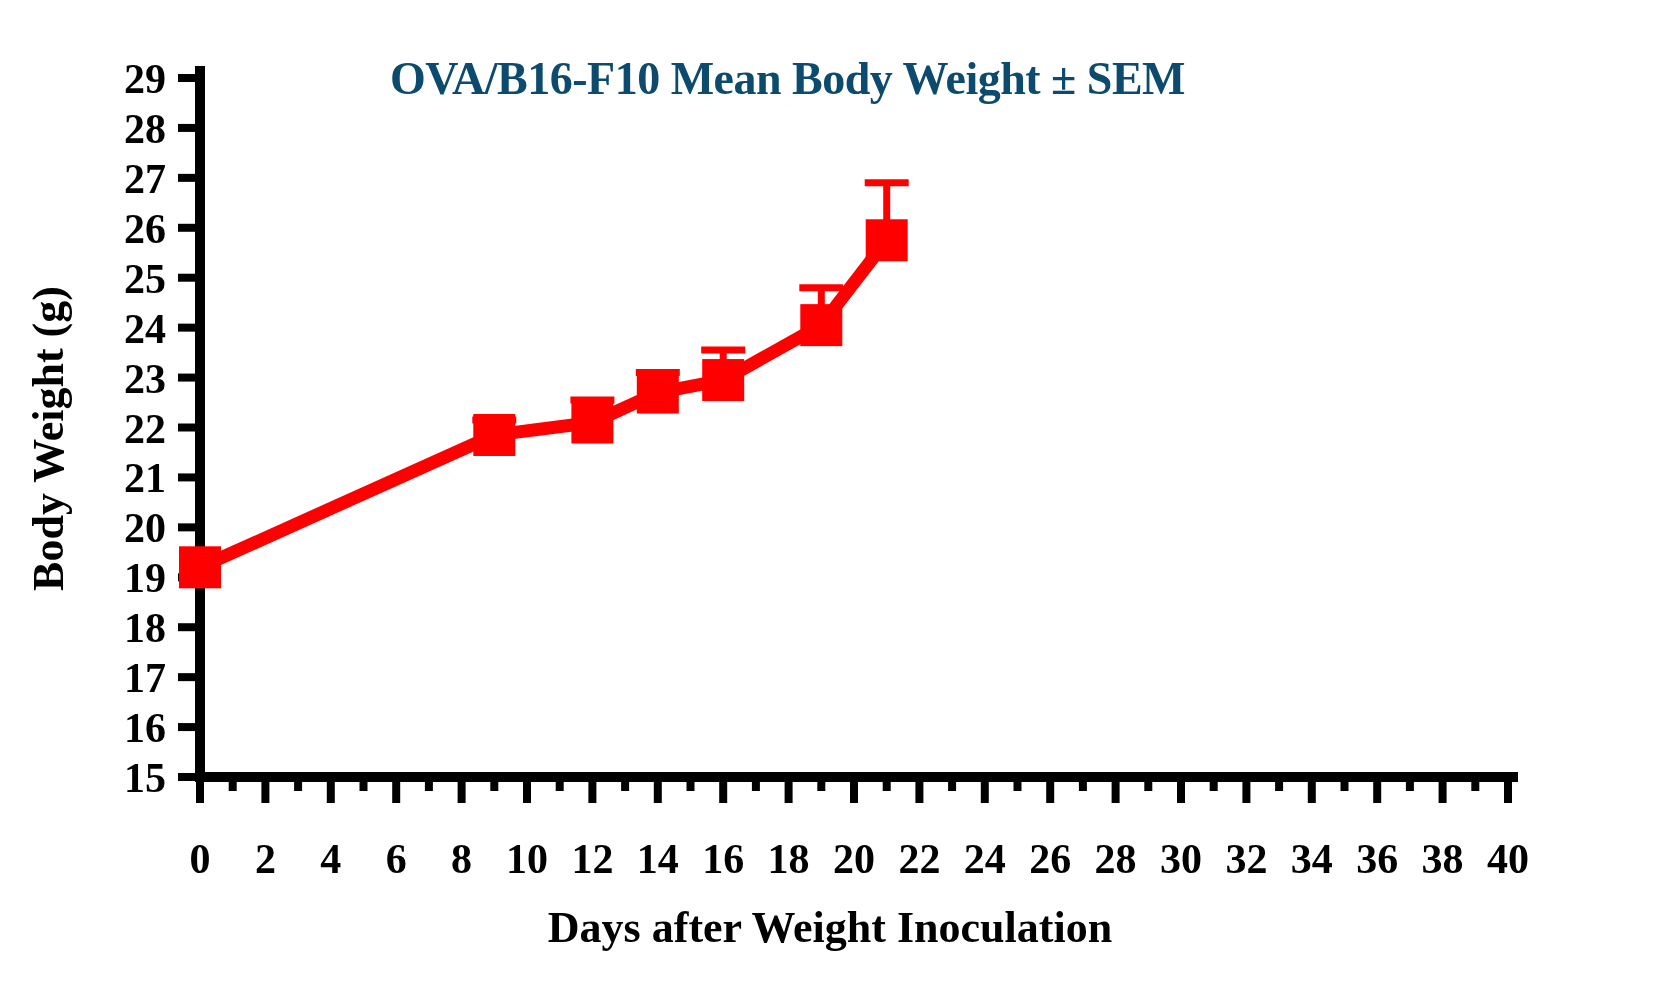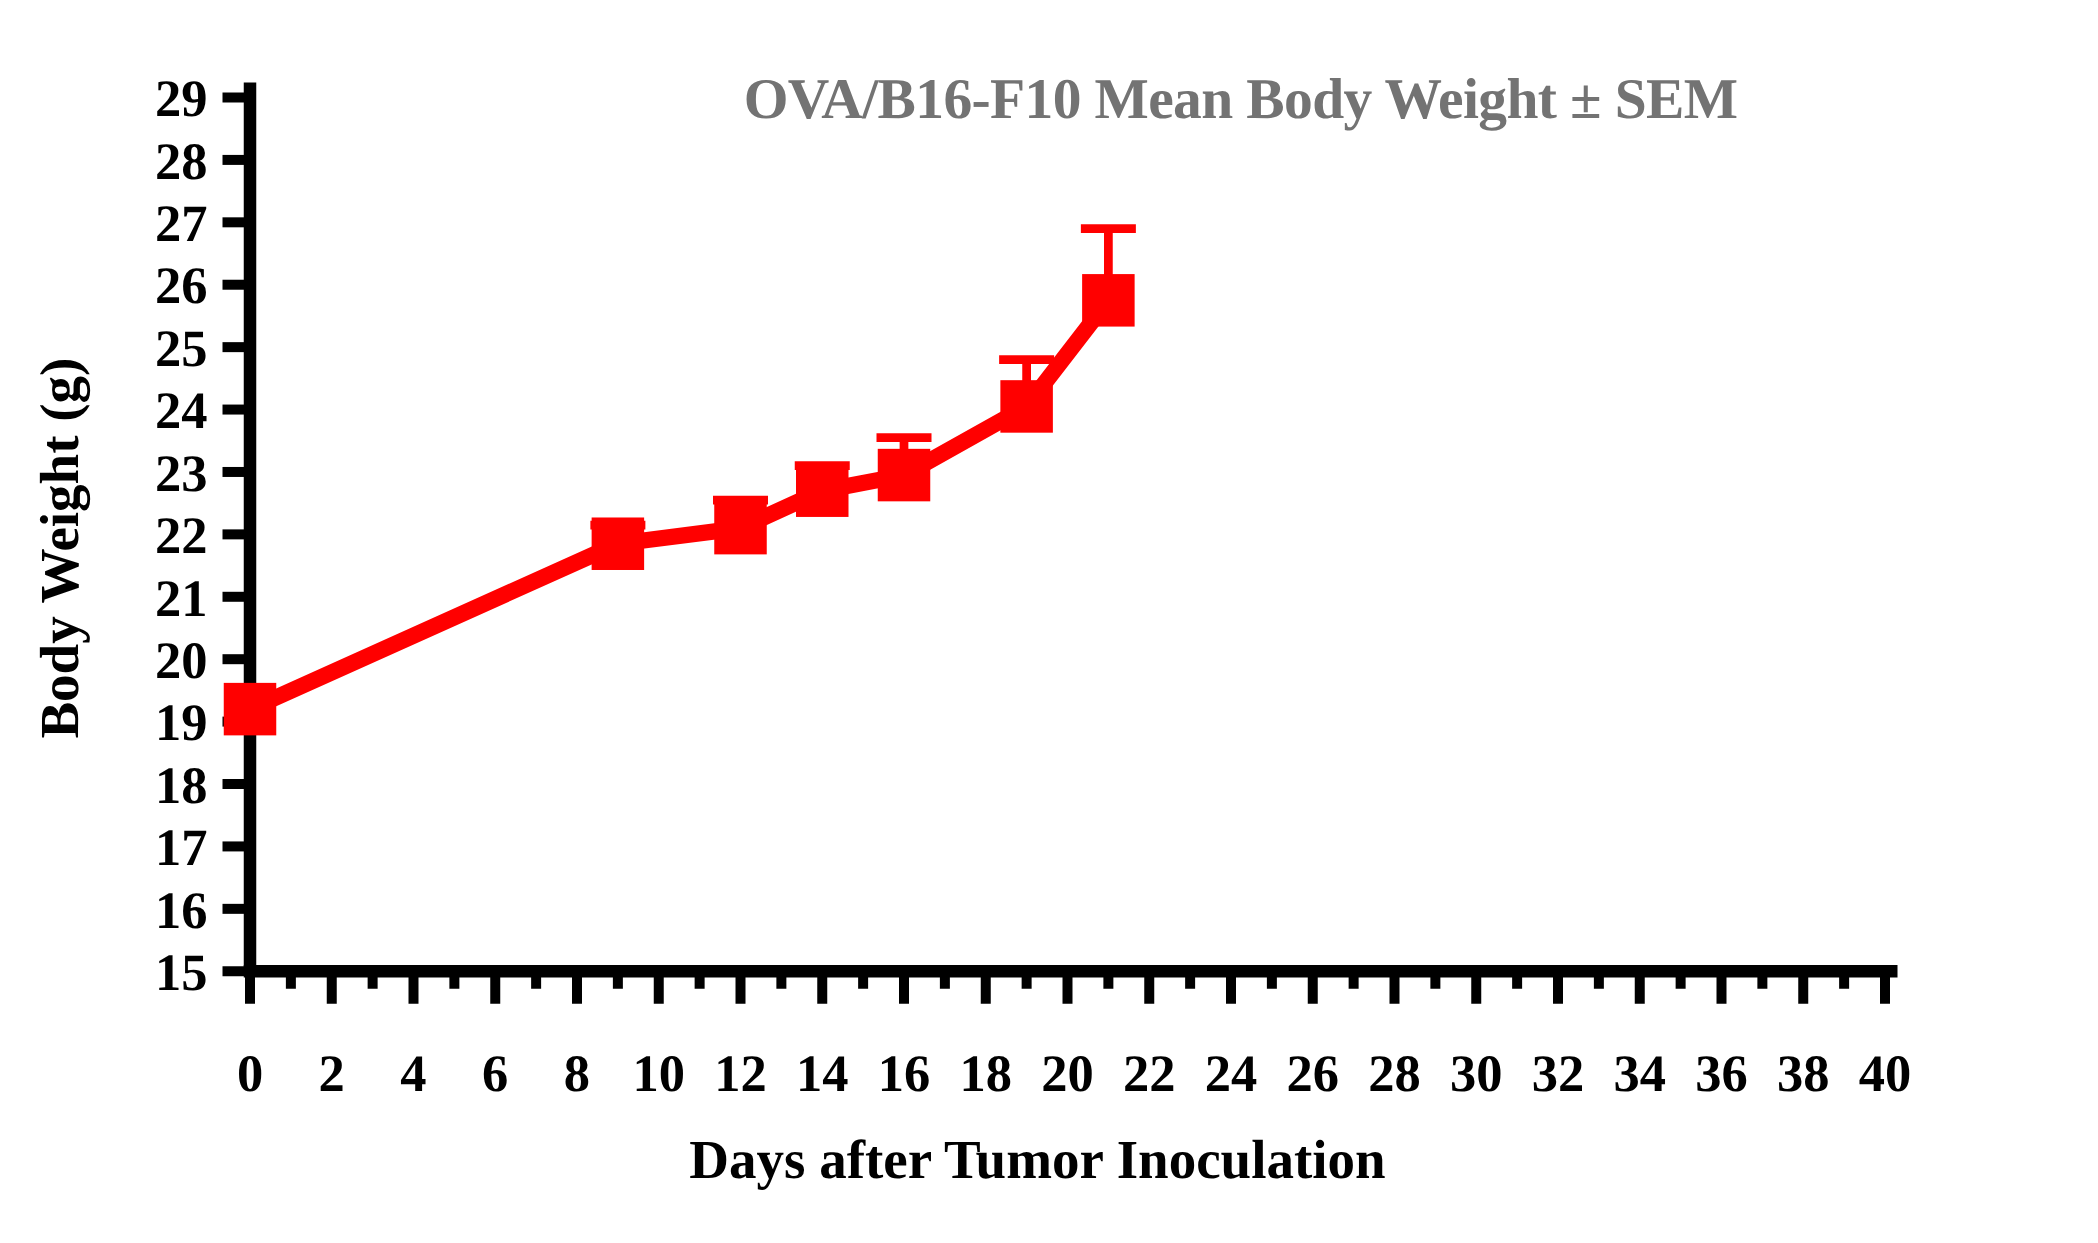--- a/index.html
+++ b/index.html
@@ -17,25 +17,25 @@
     position: relative;
     width: 1678px;
     height: 994px;
     background: #ffffff;
   }
   #chart-title {
     position: absolute;
     left: 390px;
     top: 52px;
     width: 1000px;
-    text-align: right;
+    text-align: left;
     font-size: 46px;
     font-weight: bold;
     letter-spacing: -0.5px;
-    color: #737373;
+    color: #0c4a6e;
     font-family: "Liberation Serif", "DejaVu Serif", serif;
     white-space: nowrap;
   }
   #y-axis-title {
     position: absolute;
     left: -152px;
     top: 413px;
     width: 400px;
     text-align: center;
     transform: rotate(-90deg);
@@ -70,21 +70,21 @@
 </style>
 </head>
 <body>
 
 <div id="figure">
 
   <div id="chart-title">OVA/B16-F10 Mean Body Weight ± SEM</div>
 
   <div id="y-axis-title">Body Weight (g)</div>
 
-  <div id="x-axis-title">Days after Tumor Inoculation</div>
+  <div id="x-axis-title">Days after Weight Inoculation</div>
 
   <svg id="plot-svg" width="1678" height="994">
     <g id="y-ticks-group">
         <line x1="178" y1="777" x2="200" y2="777" stroke="#000" stroke-width="8"></line>
         <text x="166" y="792" class="tick-label ytick-label">15</text>
         <line x1="178" y1="727.0714285714286" x2="200" y2="727.0714285714286" stroke="#000" stroke-width="8"></line>
         <text x="166" y="742.0714285714286" class="tick-label ytick-label">16</text>
         <line x1="178" y1="677.1428571428571" x2="200" y2="677.1428571428571" stroke="#000" stroke-width="8"></line>
         <text x="166" y="692.1428571428571" class="tick-label ytick-label">17</text>
         <line x1="178" y1="627.2142857142858" x2="200" y2="627.2142857142858" stroke="#000" stroke-width="8"></line>

